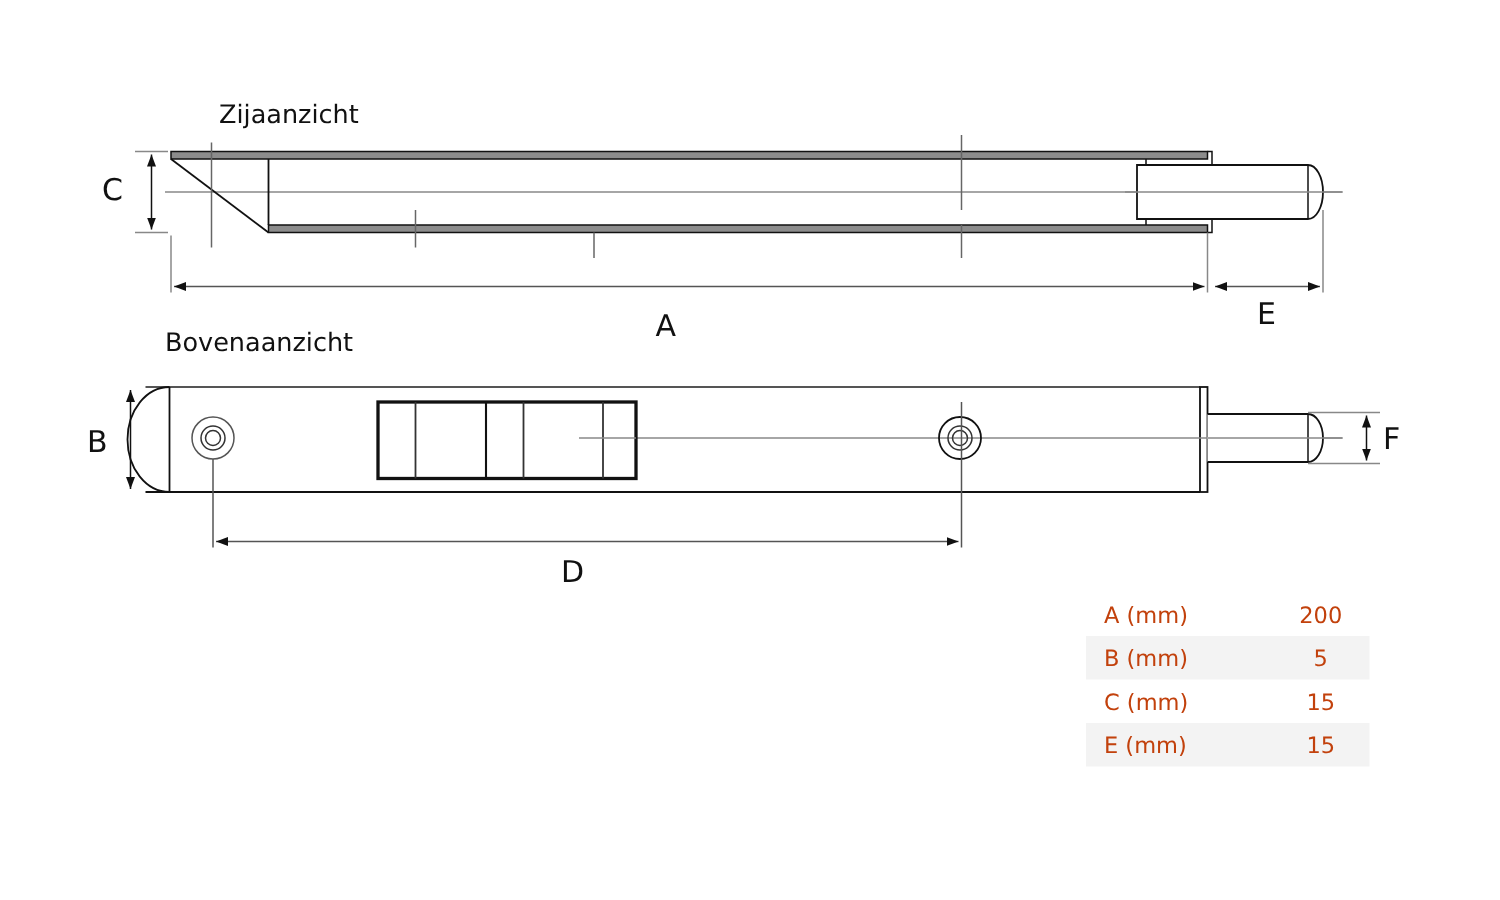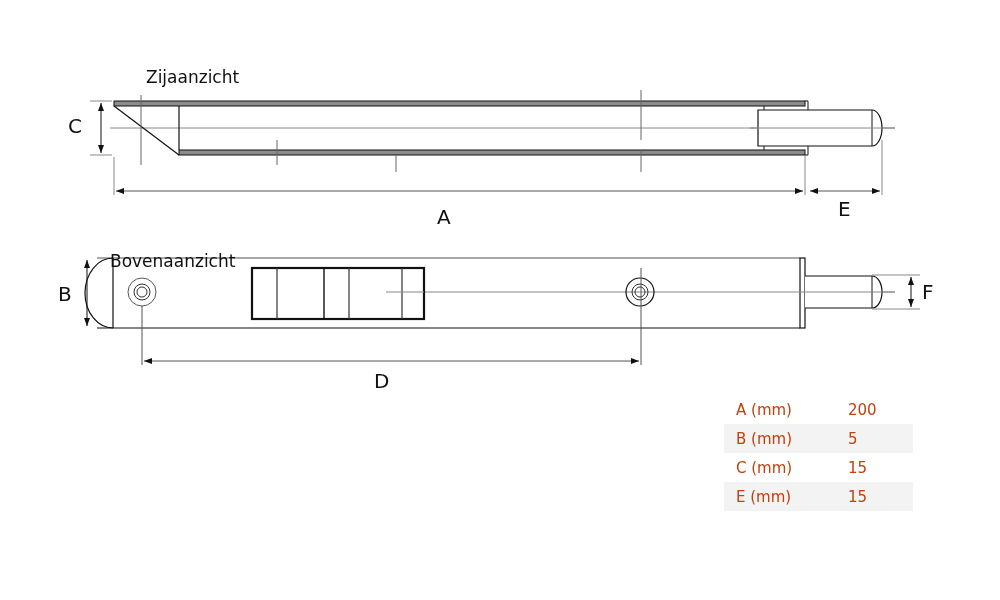--- a/index.html
+++ b/index.html
@@ -46,21 +46,21 @@
       font-family: "DejaVu Sans", sans-serif;
       font-size: 15px;
       color: #c2410c;
     }
     #dims-table td {
       height: 29px;
       padding: 0;
       vertical-align: middle;
     }
     #dims-table td.k { padding-left: 12px; width: 100px; }
-    #dims-table td.v { padding-left: 12px; }
+    #dims-table td.v { padding-left: 12px; text-align: center; }
     #dims-table tr:nth-child(even) td { background: #f3f3f3; }
   </style>
 </head>
 <body>
 
 <svg id="drawing" viewBox="0 0 1000 600" xmlns="http://www.w3.org/2000/svg">
   <defs>
     <marker id="arr" viewBox="0 0 8 6" refX="8" refY="3" markerWidth="8" markerHeight="6" orient="auto-start-reverse">
       <path d="M0,0 L8,3 L0,6 z" fill="#111"></path>
     </marker>
@@ -146,21 +146,21 @@
     <line x1="641" y1="268" x2="641" y2="365" stroke="#555" stroke-width="1"></line>
     <line x1="144" y1="361" x2="639" y2="361" stroke="#555" stroke-width="1" marker-start="url(#arr)" marker-end="url(#arr)"></line>
 
     <line x1="872" y1="275" x2="920" y2="275" stroke="#888" stroke-width="1"></line>
     <line x1="872" y1="309" x2="920" y2="309" stroke="#888" stroke-width="1"></line>
     <line x1="911" y1="277" x2="911" y2="307" stroke="#111" stroke-width="1" marker-start="url(#arr)" marker-end="url(#arr)"></line>
   </g>
 </svg>
 
 <div class="view-label" style="left:117px; top:67px;margin-left:29px;">Zijaanzicht</div>
-<div class="view-label" style="left:110px; top:219px;margin-top:32px;">Bovenaanzicht</div>
+<div class="view-label" style="left:110px; top:219px;">Bovenaanzicht</div>
 
 <div class="dim-label" style="left:68px; top:116px;">C</div>
 <div class="dim-label" style="left:437px; top:207px;">A</div>
 <div class="dim-label" style="left:838px; top:199px;">E</div>
 <div class="dim-label" style="left:58px; top:284px;">B</div>
 <div class="dim-label" style="left:374px; top:371px;">D</div>
 <div class="dim-label" style="left:922px; top:282px;">F</div>
 
 <table id="dims-table">
   <tbody>

